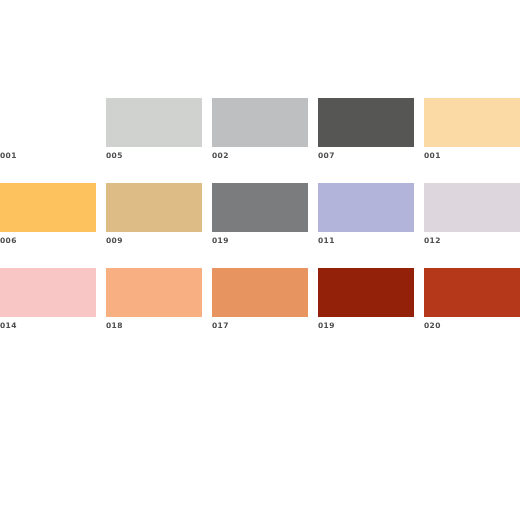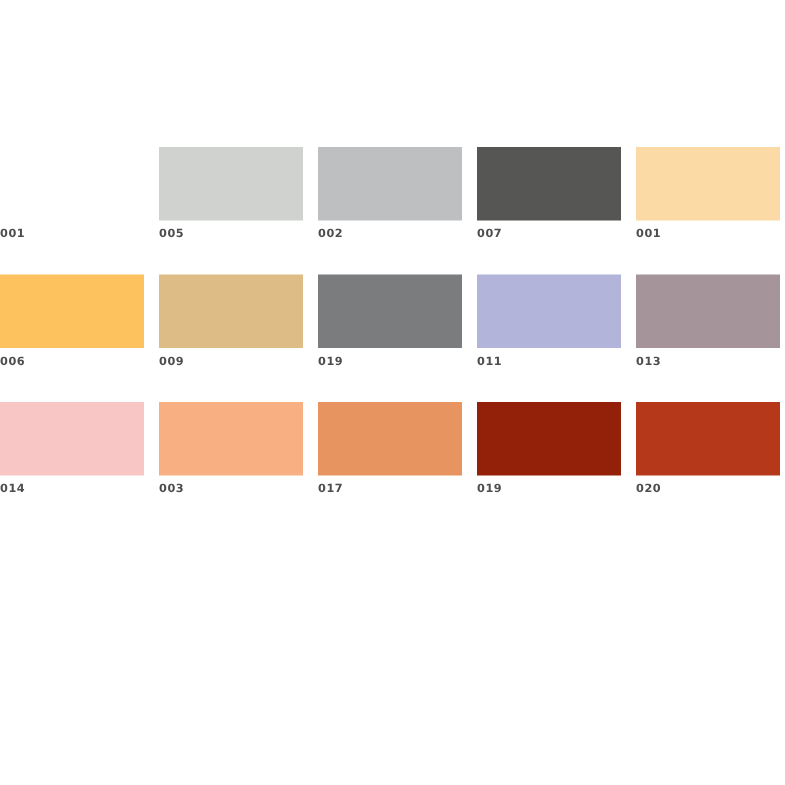--- a/index.html
+++ b/index.html
@@ -100,30 +100,30 @@
       </div>
       <div class="swatch-cell">
         <div class="swatch-chip" style="background-color: rgb(123, 124, 125);"></div>
         <div class="swatch-label">019</div>
       </div>
       <div class="swatch-cell">
         <div class="swatch-chip" style="background-color: rgb(178, 180, 218);"></div>
         <div class="swatch-label">011</div>
       </div>
       <div class="swatch-cell">
-        <div class="swatch-chip" style="background-color: rgb(165, 148, 154);"></div>
-        <div class="swatch-label">013</div>
+        <div class="swatch-chip" style="background-color: rgb(221, 214, 221);"></div>
+        <div class="swatch-label">012</div>
       </div>
       <div class="swatch-cell">
         <div class="swatch-chip" style="background-color: rgb(248, 198, 196);"></div>
         <div class="swatch-label">014</div>
       </div>
       <div class="swatch-cell">
         <div class="swatch-chip" style="background-color: rgb(248, 176, 131);"></div>
-        <div class="swatch-label">003</div>
+        <div class="swatch-label">018</div>
       </div>
       <div class="swatch-cell">
         <div class="swatch-chip" style="background-color: rgb(232, 148, 96);"></div>
         <div class="swatch-label">017</div>
       </div>
       <div class="swatch-cell">
         <div class="swatch-chip" style="background-color: rgb(147, 32, 8);"></div>
         <div class="swatch-label">019</div>
       </div>
       <div class="swatch-cell">

